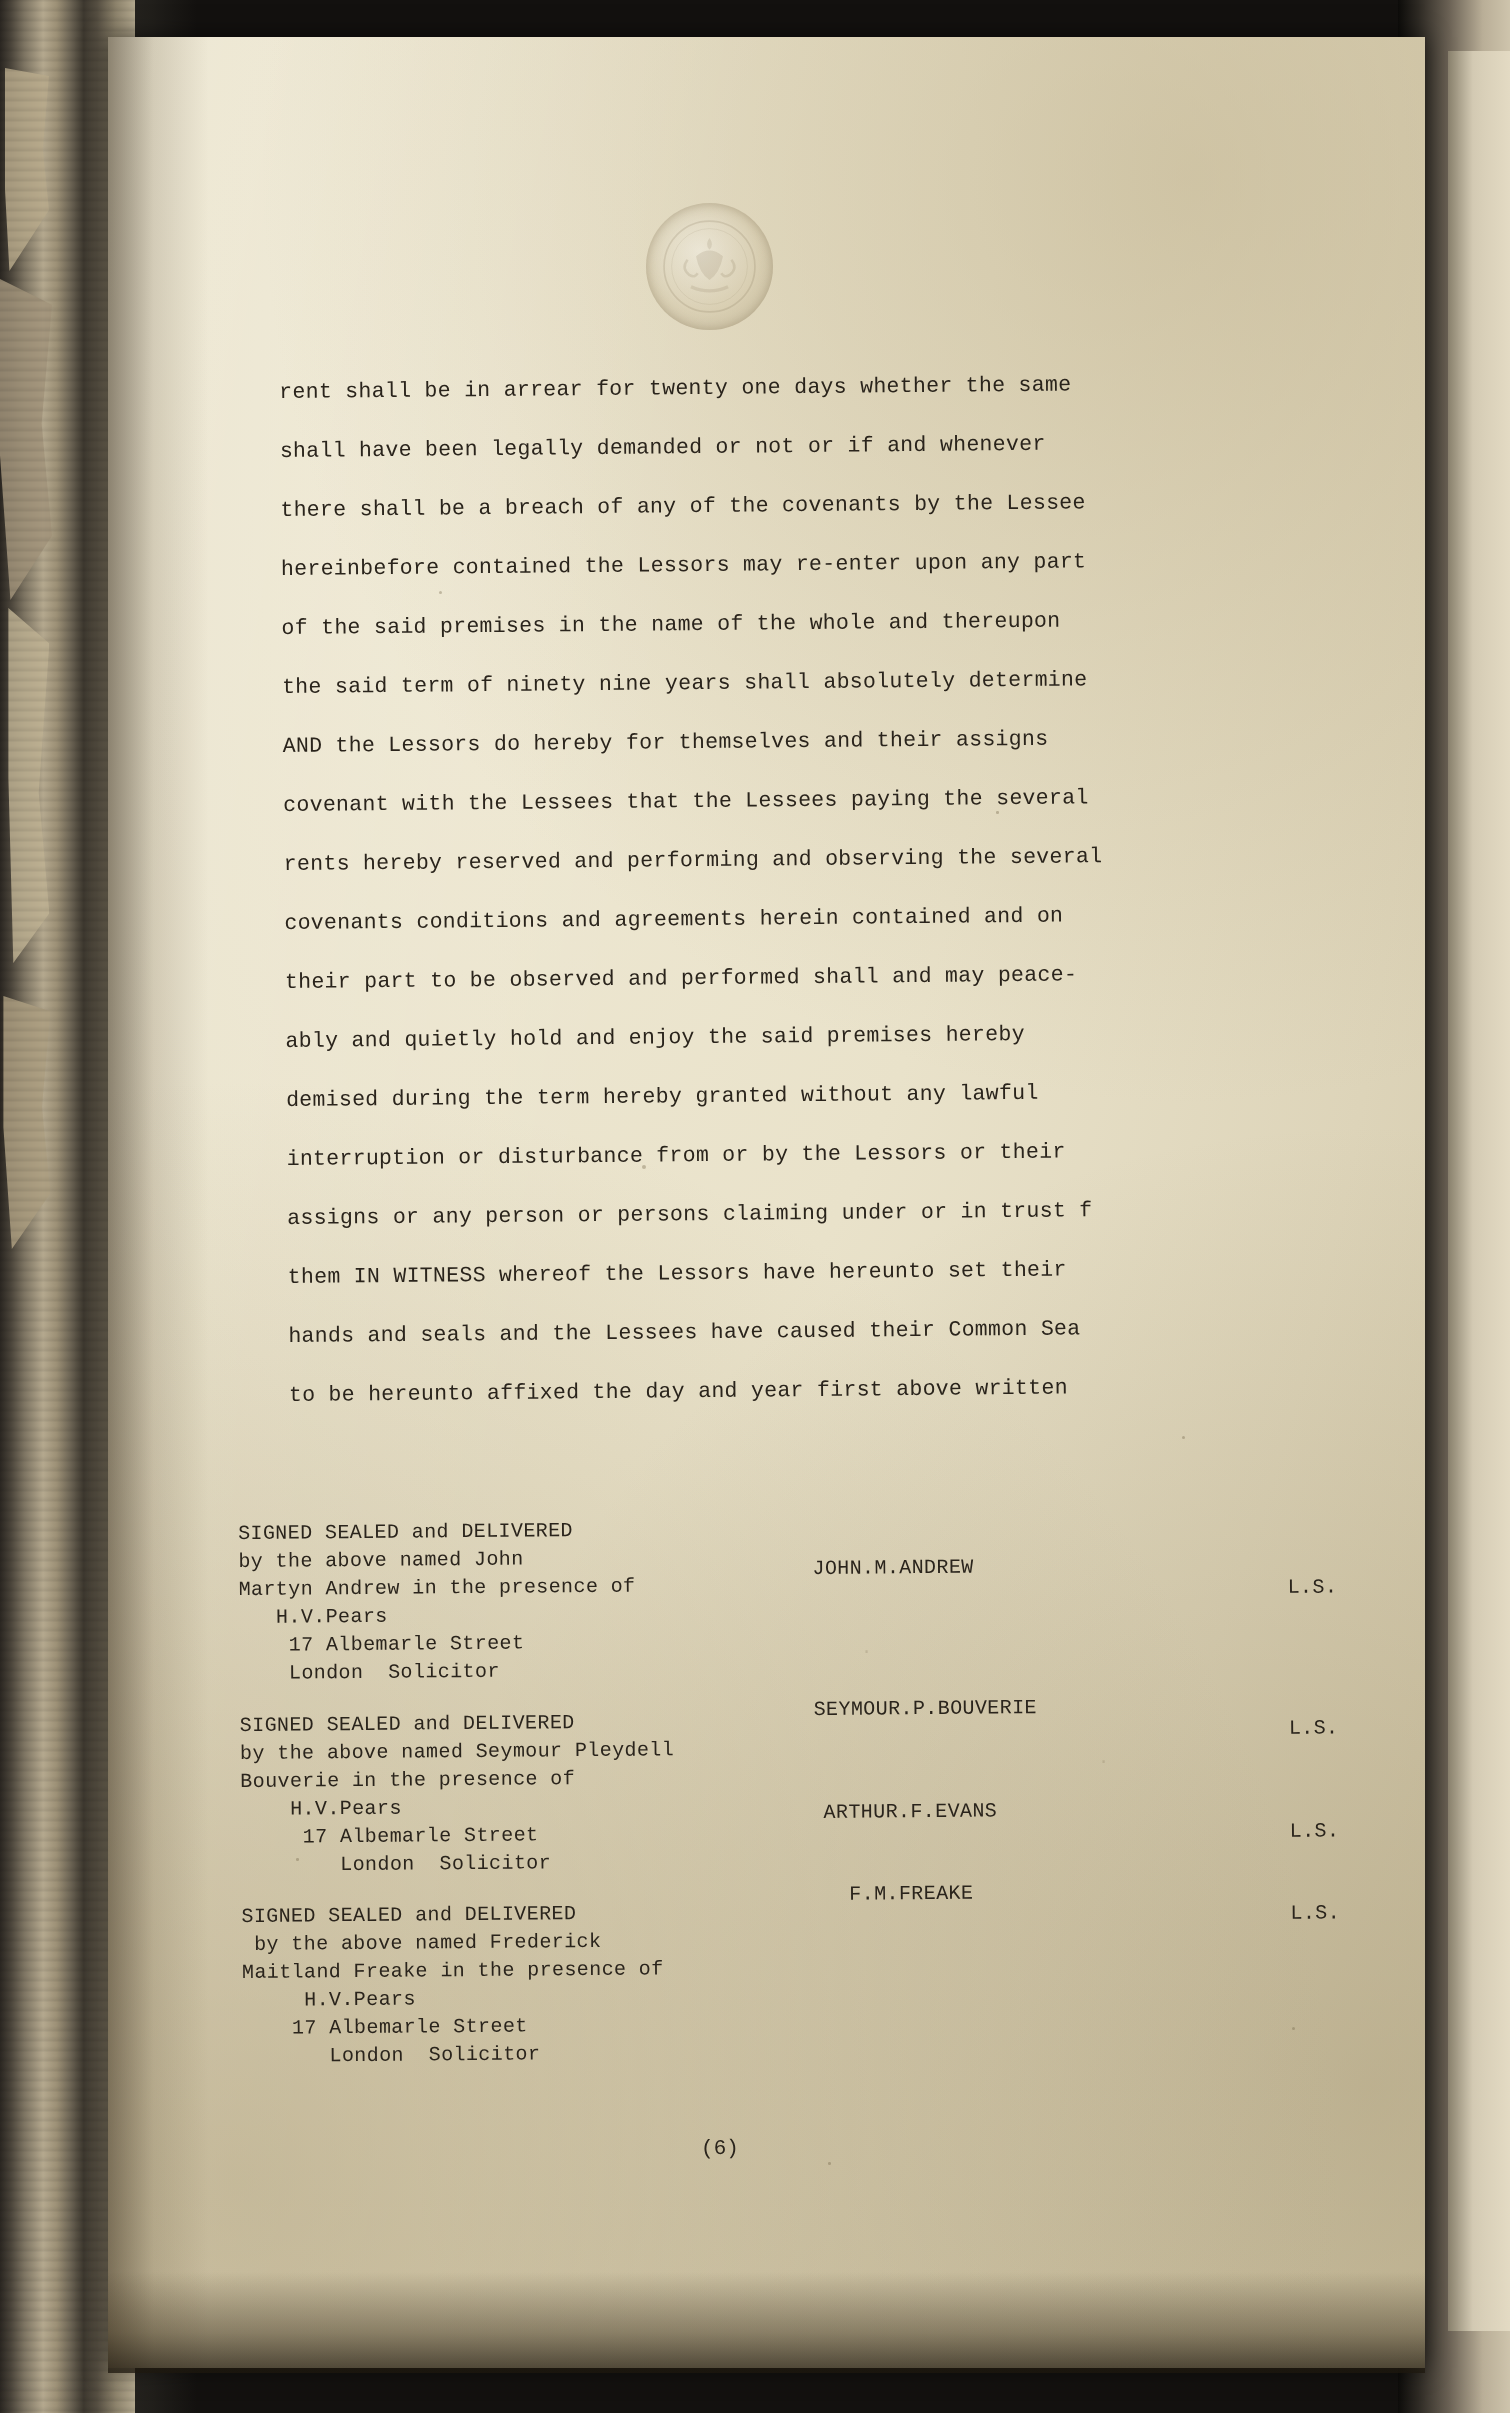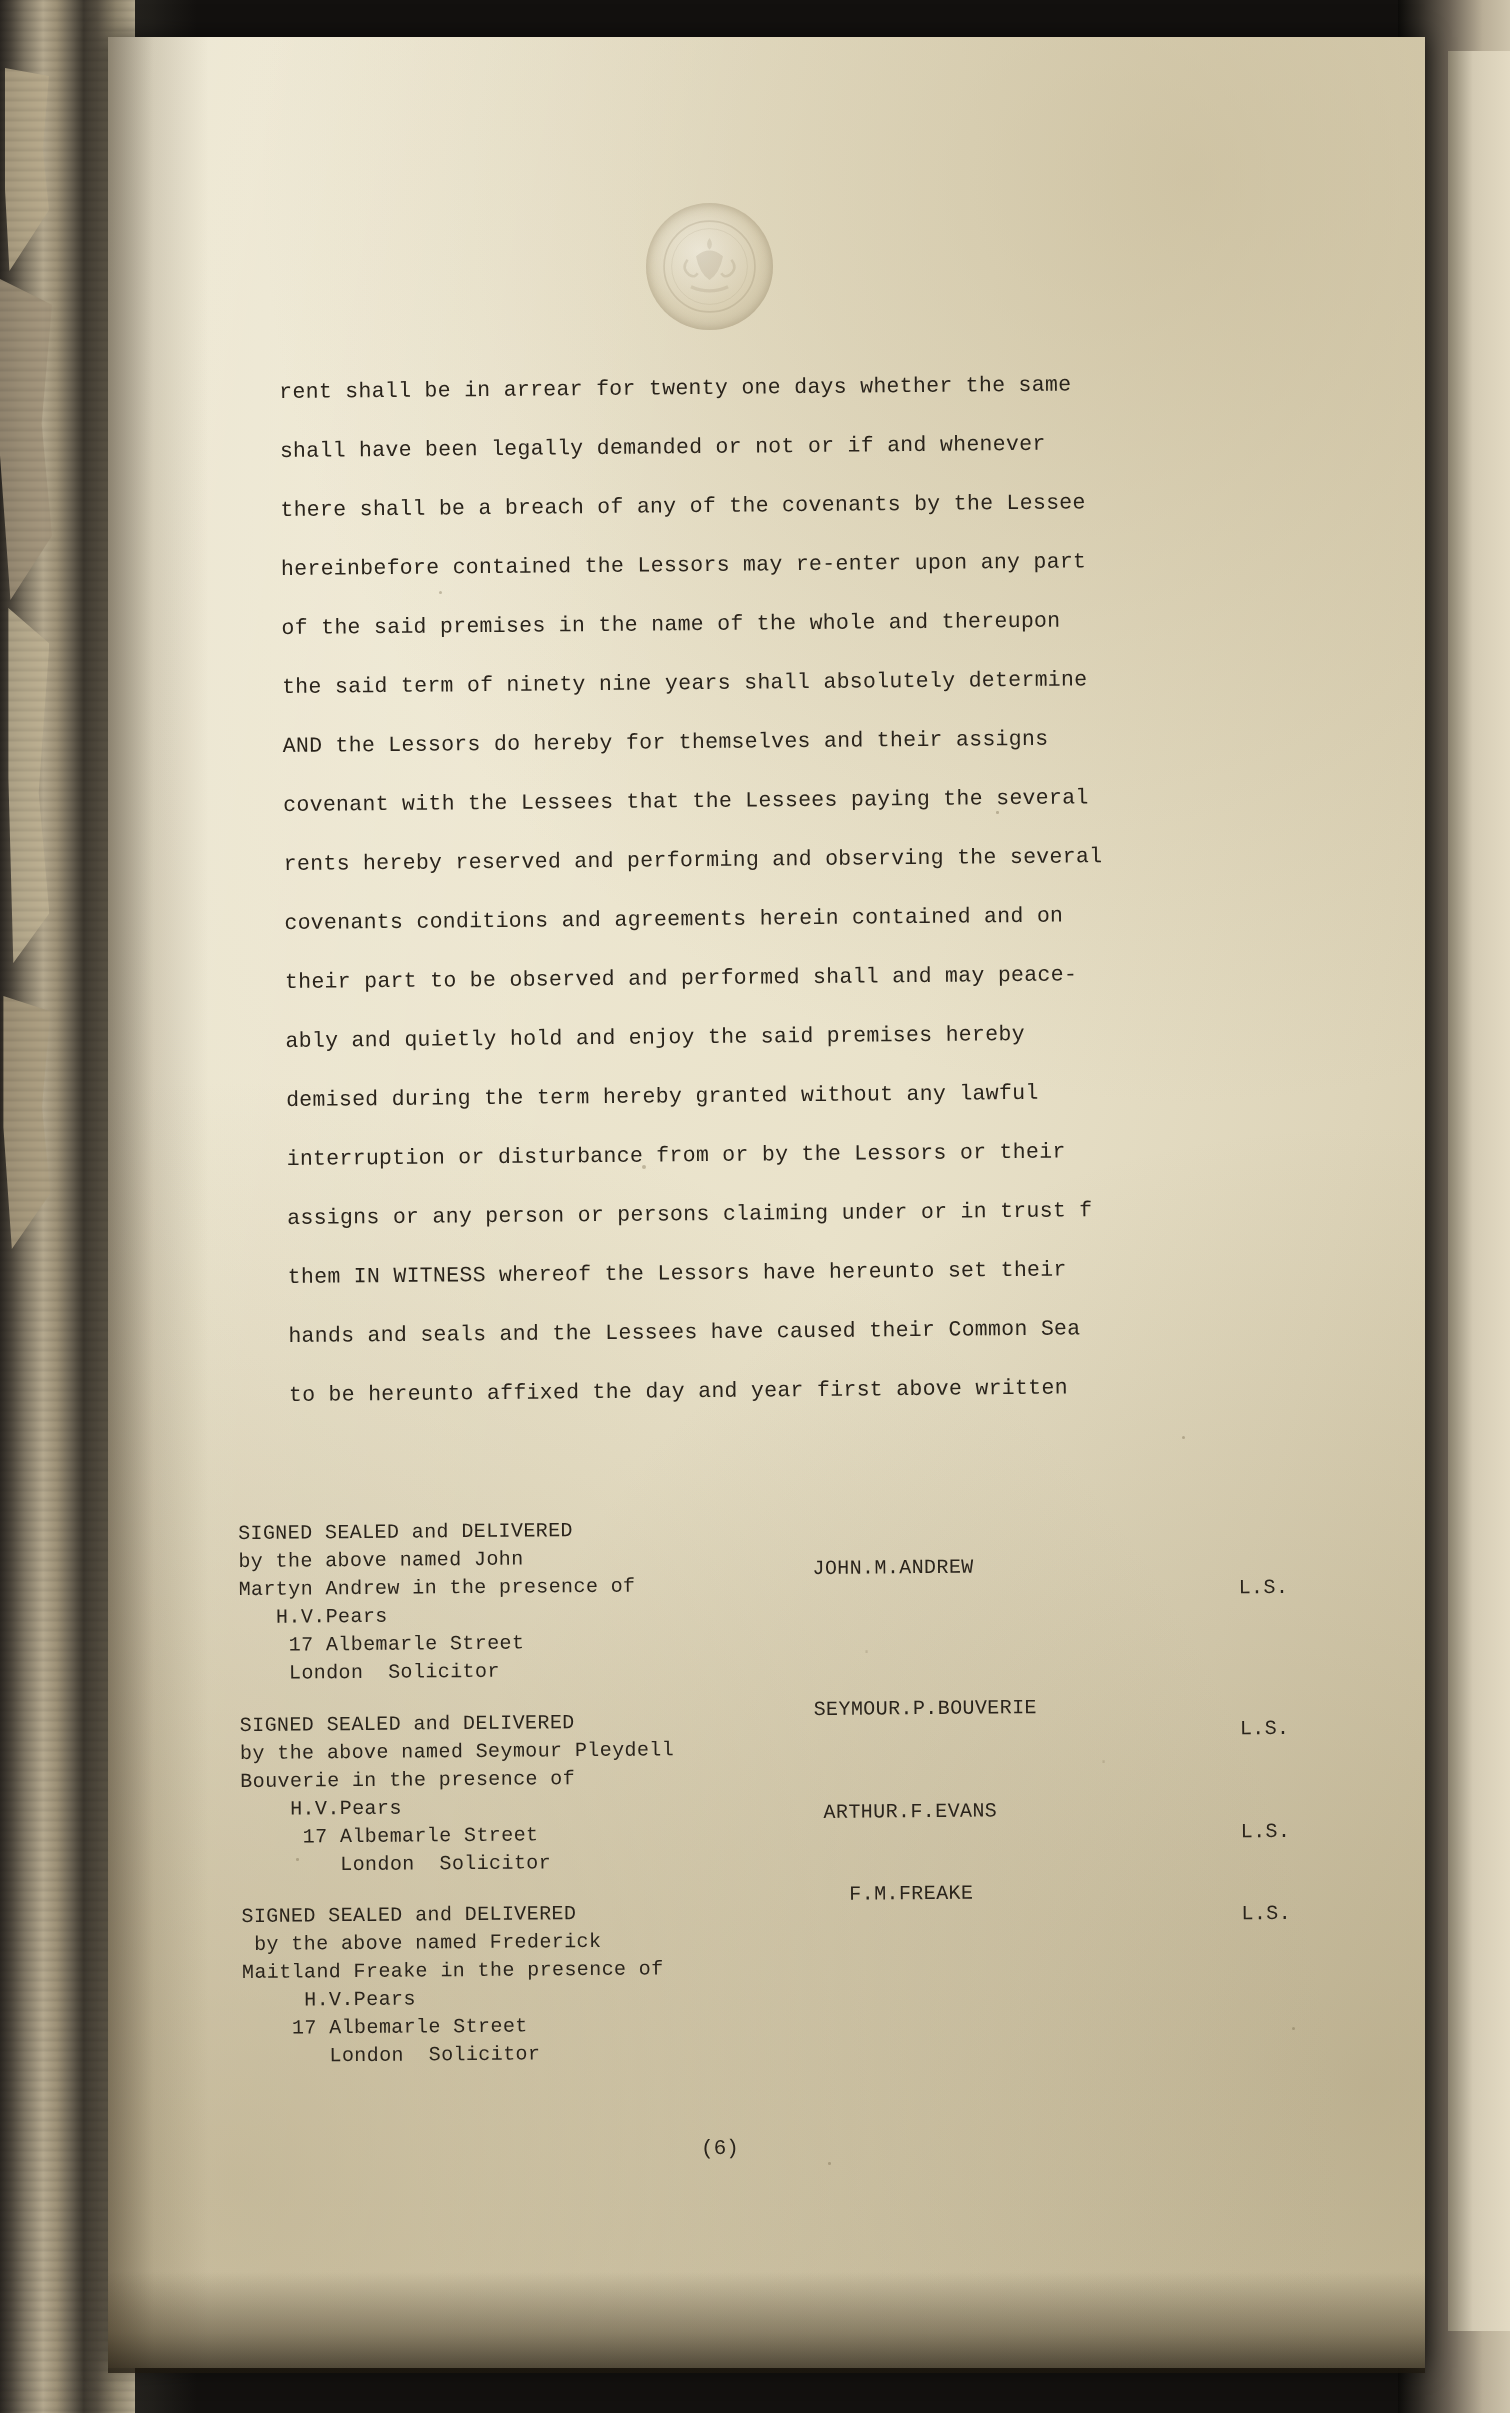--- a/index.html
+++ b/index.html
@@ -190,21 +190,21 @@
     font-size: 20px;
     letter-spacing: 0.4px;
     transform: rotate(-0.5deg);
     transform-origin: left top;
   }
   .sig-row {
     position: absolute;
     white-space: pre;
   }
   .sig-name { position: absolute; }
-  .sig-ls   { position: absolute; left: 1000px; }
+  .sig-ls   { position: absolute; left: 1049px; }
 
   .page-number {
     position: absolute;
     left: 701px;
     top: 2137px;
     color: #2a241c;
     font-size: 21px;
     transform: rotate(-0.5deg);
   }
 

